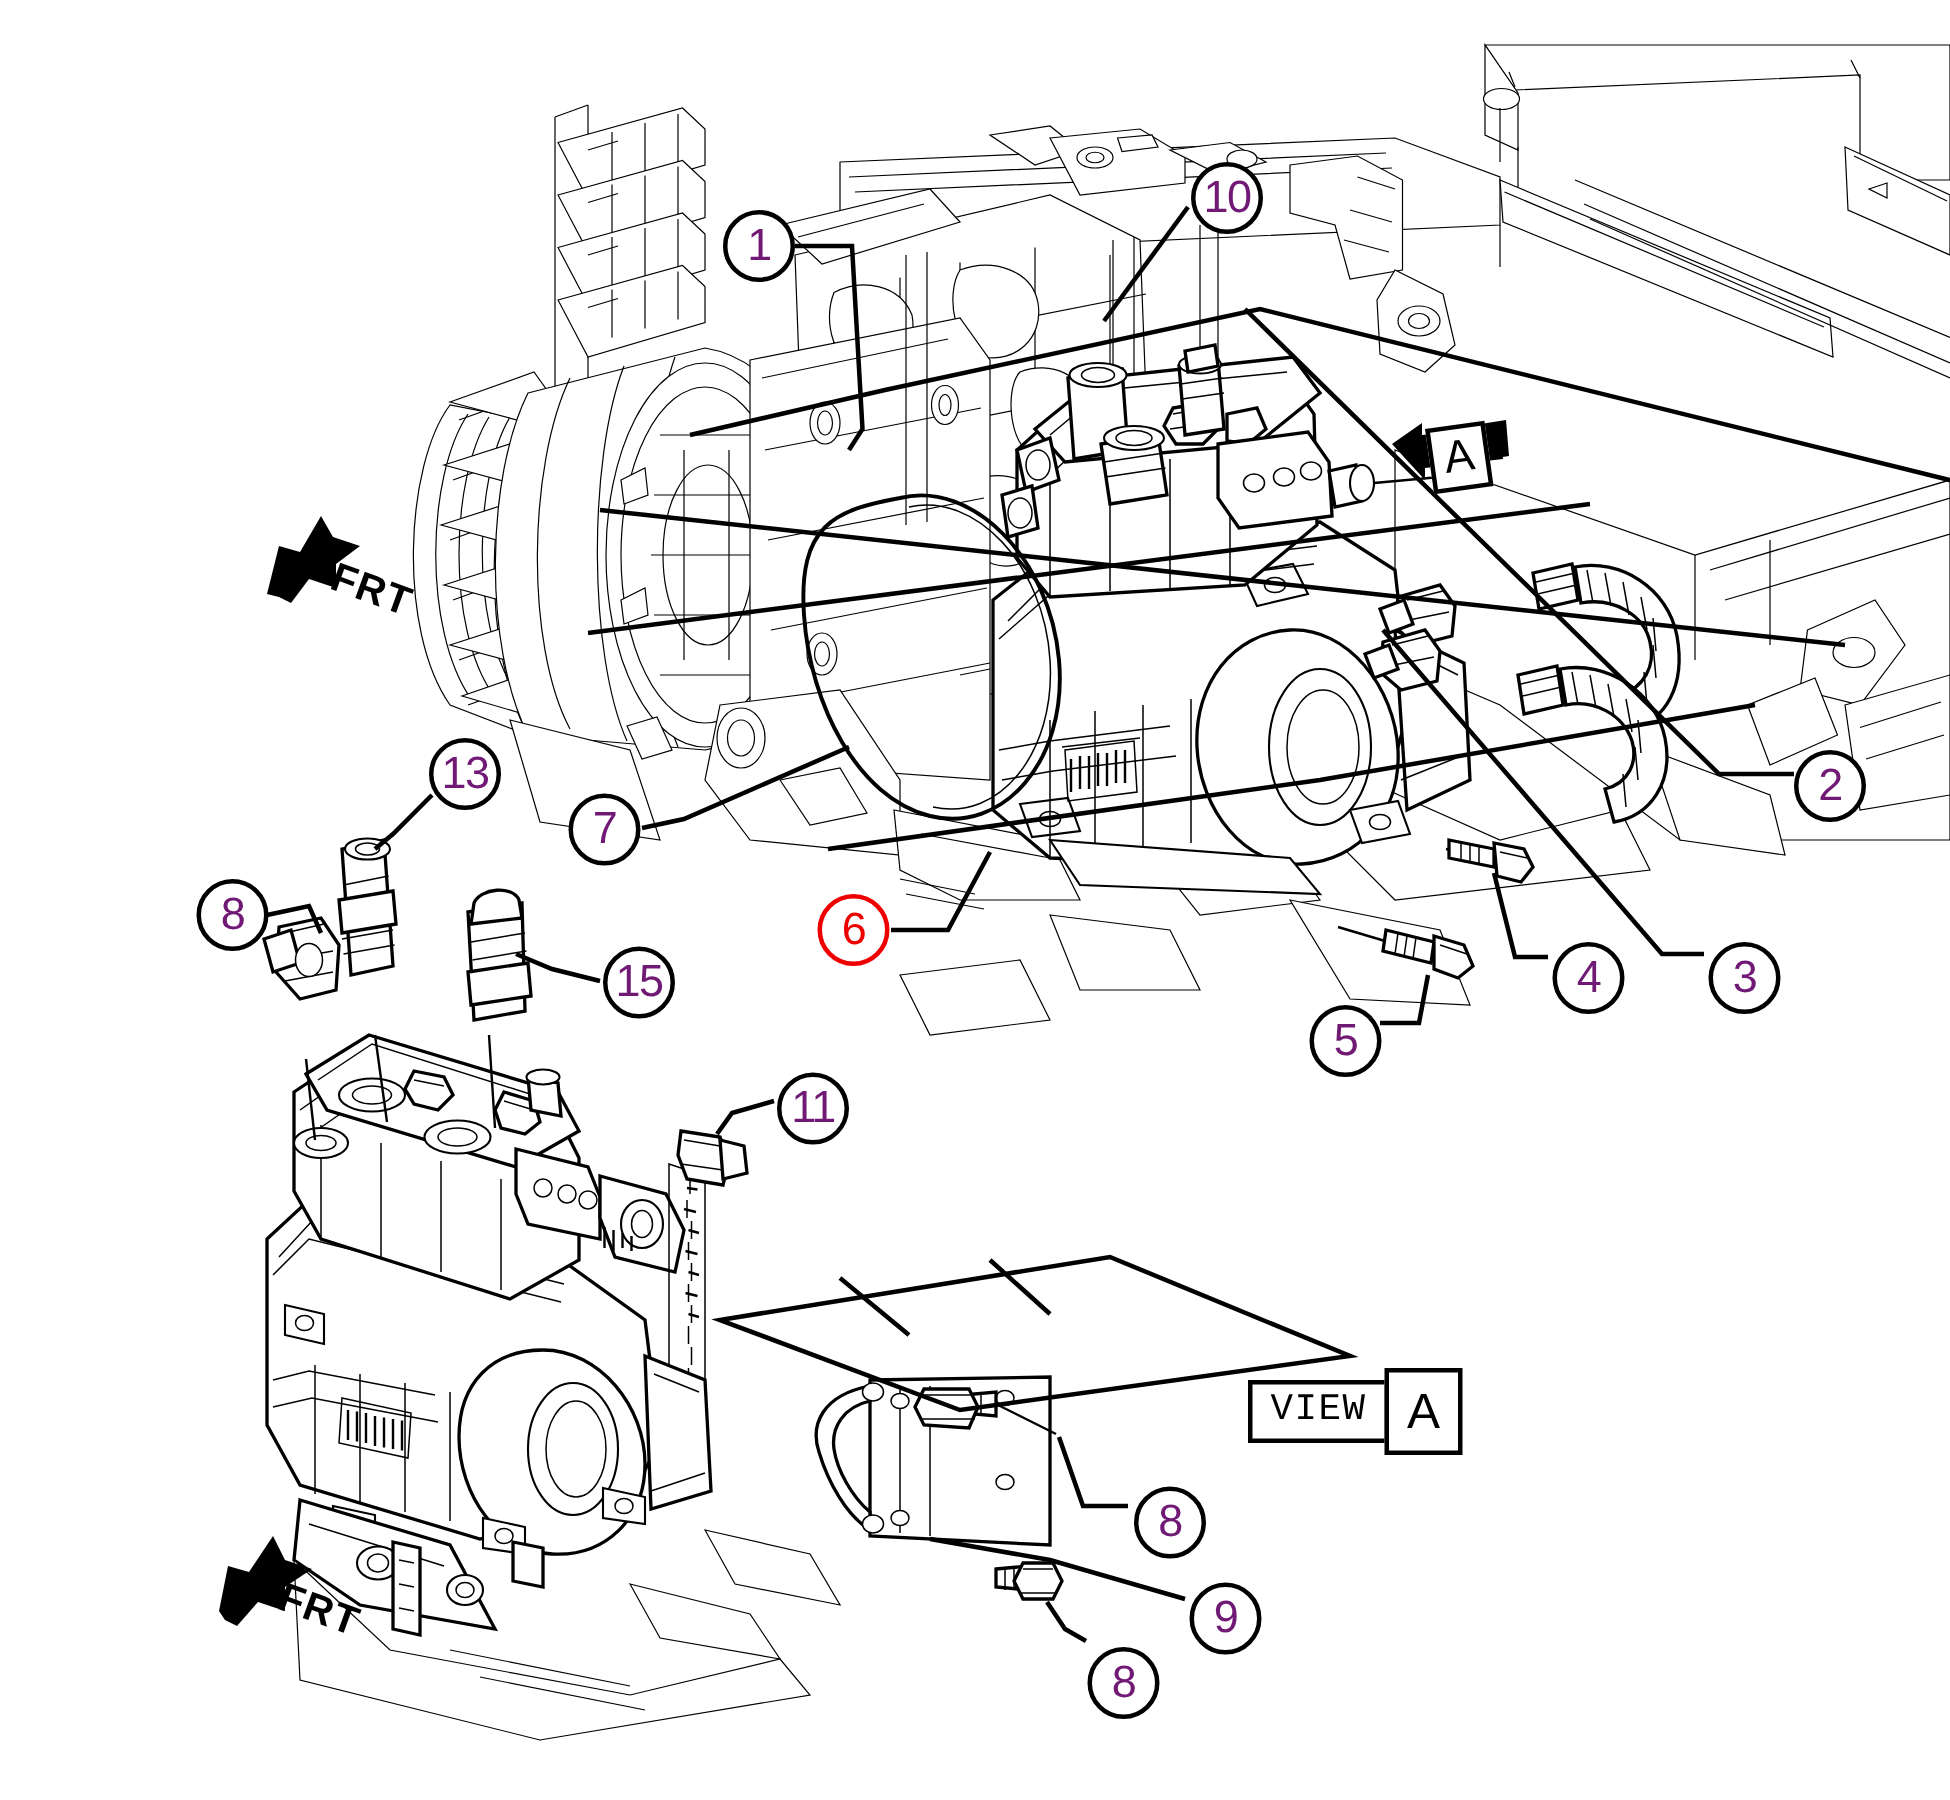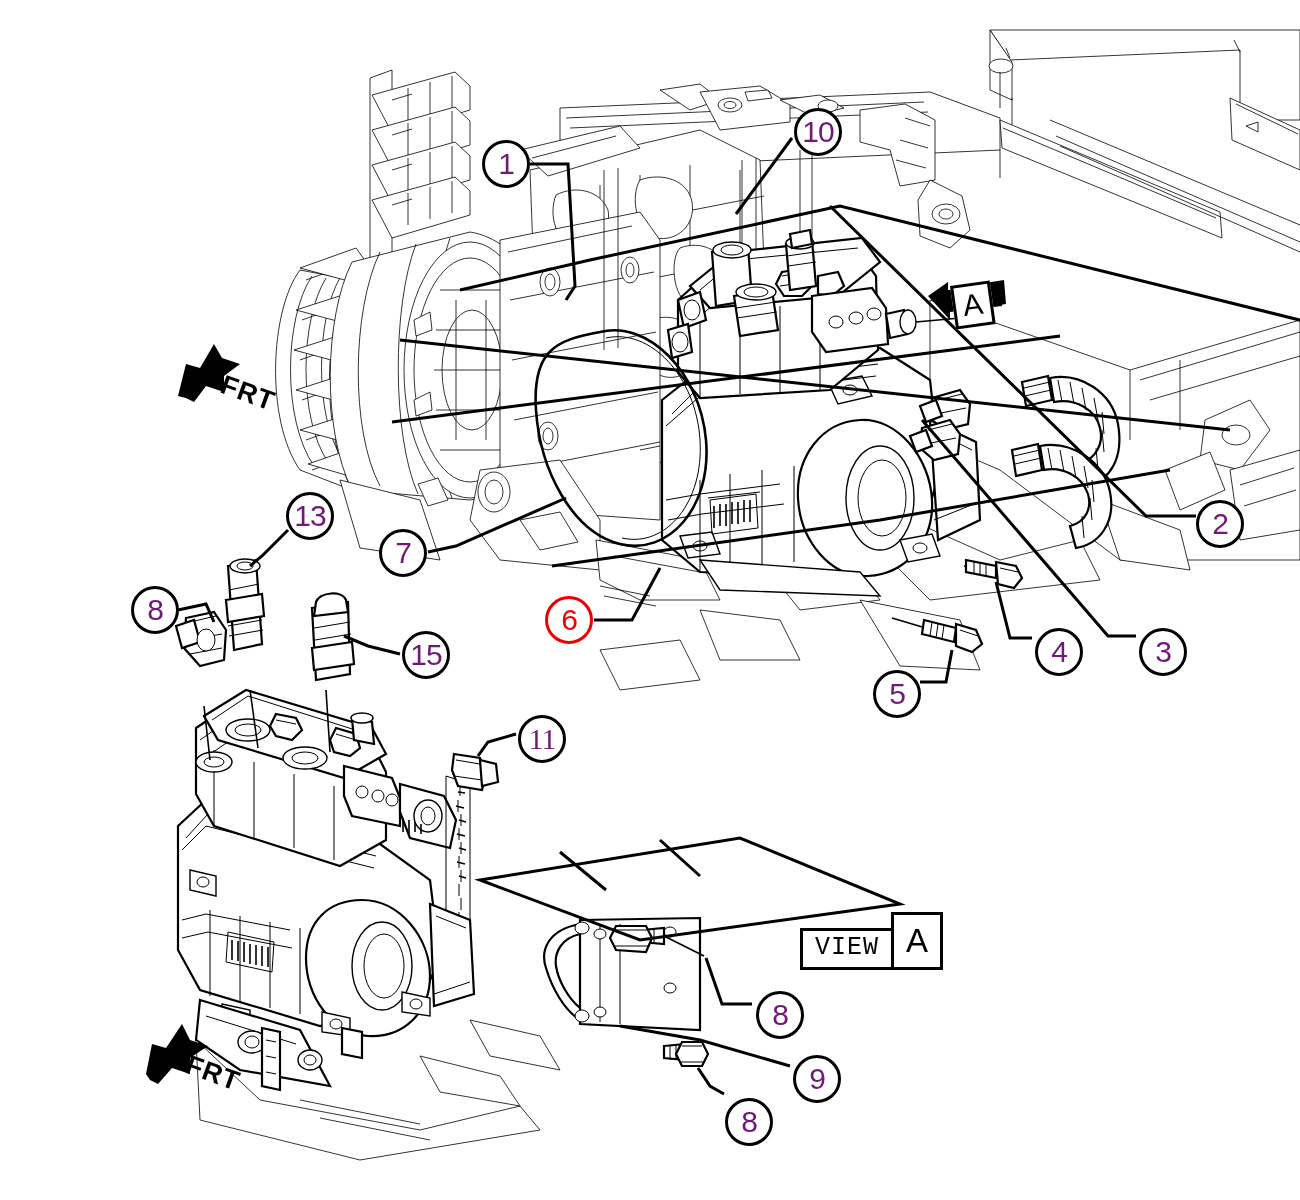--- a/index.html
+++ b/index.html
@@ -55,21 +55,22 @@
     font-size: 27px;
     font-weight: 700;
     color: #000;
     transform: rotate(20deg);
     letter-spacing: 1px;
   }
   .viewbox {
     position: absolute;
     z-index: 45;
     display: flex;
-    align-items: flex-end;
+    align-items: center;
+    margin-left: 32px;
   }
   .viewbox .vb-label {
     border: 3px solid #000;
     background: #fff;
     font-family: "Liberation Mono", monospace;
     font-size: 25px;
     color: #000;
     padding: 3px 12px 4px 12px;
     line-height: 1.05;
     letter-spacing: 1px;
@@ -594,21 +595,21 @@
   <div class="callout" style="left:794px; top:108px;">10</div>
   <div class="callout" style="left:1196px; top:500px;">2</div>
   <div class="callout" style="left:379px; top:529px;">7</div>
   <div class="callout" style="left:286px; top:492px;text-align:center;">13</div>
   <div class="callout" style="left:131px; top:586px;">8</div>
   <div class="callout" style="left:402px; top:631px;">15</div>
   <div class="callout red" style="left: 545px; top: 596px; border-color: rgb(238, 0, 0); color: rgb(238, 0, 0);">6</div>
   <div class="callout" style="left:1035px; top:628px;">4</div>
   <div class="callout" style="left:1139px; top:628px;">3</div>
   <div class="callout" style="left:873px; top:670px;">5</div>
-  <div class="callout" style="left:518px; top:715px;font-family:Liberation Serif, serif;">11</div>
+  <div class="callout" style="left:518px; top:715px;">11</div>
   <div class="callout" style="left:756px; top:991px;">8</div>
   <div class="callout" style="left:793px; top:1055px;">9</div>
   <div class="callout" style="left:725px; top:1098px;">8</div>
 
   <div class="frt" style="left:220px; top:378px;">FRT</div>
   <div class="frt" style="left:185px; top:1058px;">FRT</div>
 
   <div class="viewbox" style="left:800px; top:912px;">
     <div class="vb-label">VIEW</div>
     <div class="vb-letter">A</div>

